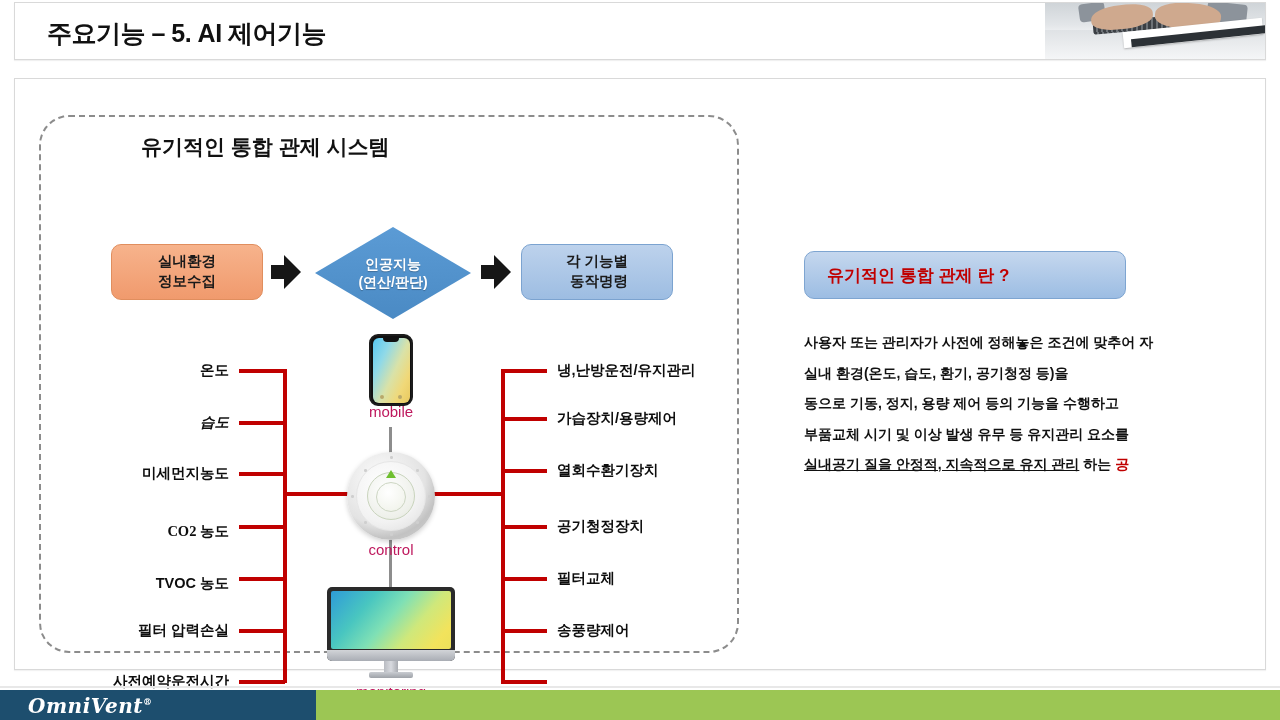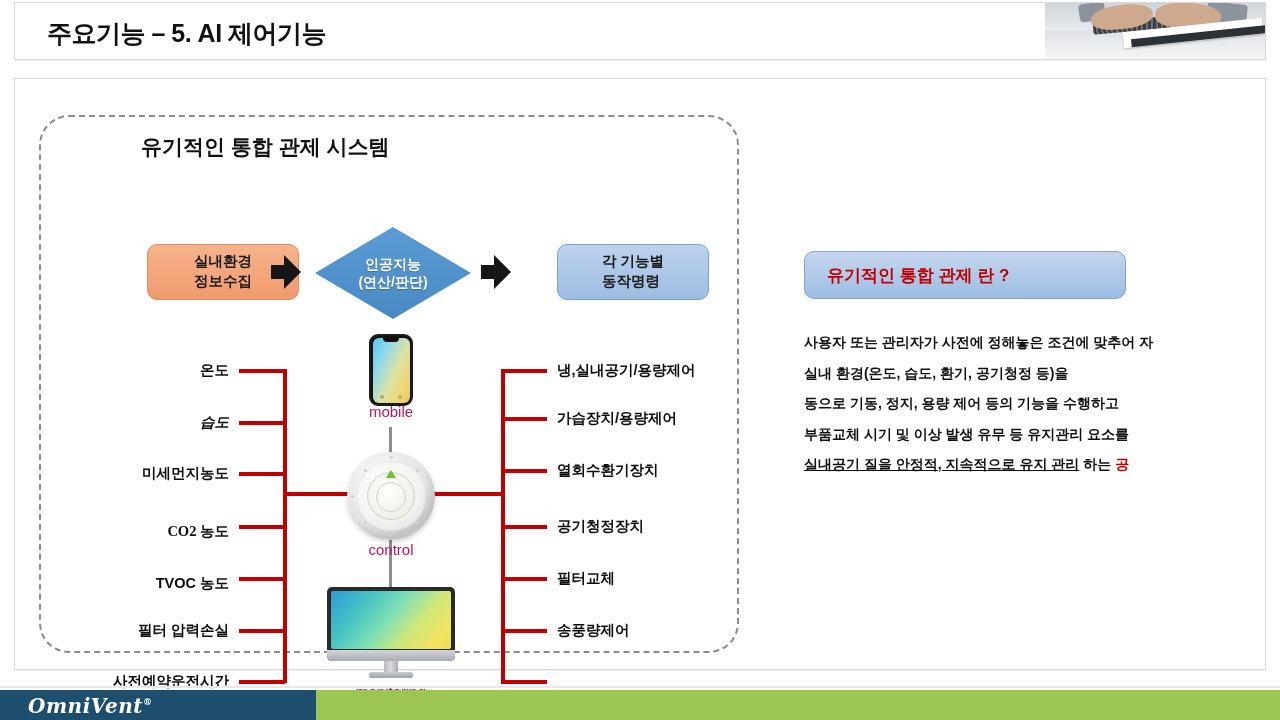--- a/index.html
+++ b/index.html
@@ -77,22 +77,22 @@
   .dash-legend {
     position:absolute; left:90px; top:16px;
     background:#fff; padding:0 10px;
     font-size:21px; font-weight:bold; color:#111; white-space:nowrap;
   }
 
   
   .flow { position:absolute; left:0; top:0; }
   .flow-box {
     position:absolute; display:flex; align-items:center; justify-content:center;
-    text-align:left; font-weight:bold; font-size:14.5px; color:#1a1a1a;
-    line-height:1.35; border-radius:10px;margin-left:36px;
+    text-align:right; font-weight:bold; font-size:14.5px; color:#1a1a1a;
+    line-height:1.35; border-radius:10px;
   }
   .flow-box.orange {
     left:96px; top:165px; width:152px; height:56px;
     background:linear-gradient(180deg,#f7b38c,#f09a6d);
     border:1px solid #e08e5e;
   }
   .flow-box.blue {
     left:506px; top:165px; width:152px; height:56px;
     background:linear-gradient(180deg,#bdd2ec,#9dbde2);
     border:1px solid #7ba3d0;
@@ -343,21 +343,21 @@
       <div class="feed" style="left:418px; top:413px; width:72px;"></div>
 
       <div class="side-label left" style="left:214px; top:292px;">온도</div>
       <div class="side-label left" style="left:214px; top:344px;font-style:italic;">습도</div>
       <div class="side-label left" style="left:214px; top:395px;">미세먼지농도</div>
       <div class="side-label left wrap" style="left:214px; top:453px; text-align:right;font-family:Liberation Serif, serif;">CO2 농도</div>
       <div class="side-label left wrap" style="left:214px; top:505px; text-align:right;">TVOC 농도</div>
       <div class="side-label left" style="left:214px; top:552px;">필터 압력손실</div>
       <div class="side-label left" style="left:214px; top:603px;">사전예약운전시간</div>
 
-      <div class="side-label right" style="left:542px; top:292px;">냉,실내공기/용량제어</div>
+      <div class="side-label right" style="left:542px; top:292px;">냉,난방운전/유지관리</div>
       <div class="side-label right" style="left:542px; top:340px;">가습장치/용량제어</div>
       <div class="side-label right" style="left:542px; top:392px;">열회수환기장치</div>
       <div class="side-label right" style="left:542px; top:448px;">공기청정장치</div>
       <div class="side-label right" style="left:542px; top:500px;">필터교체</div>
       <div class="side-label right" style="left:542px; top:552px;">송풍량제어</div>
       <div class="side-label right" style="left:542px; top:603px;margin-top:29px;">예약운전/정지</div>
 
       <div class="conn-line" style="left:374px; top:348px; height:26px;"></div>
       <div class="conn-line" style="left:374px; top:461px; height:48px;"></div>
 

